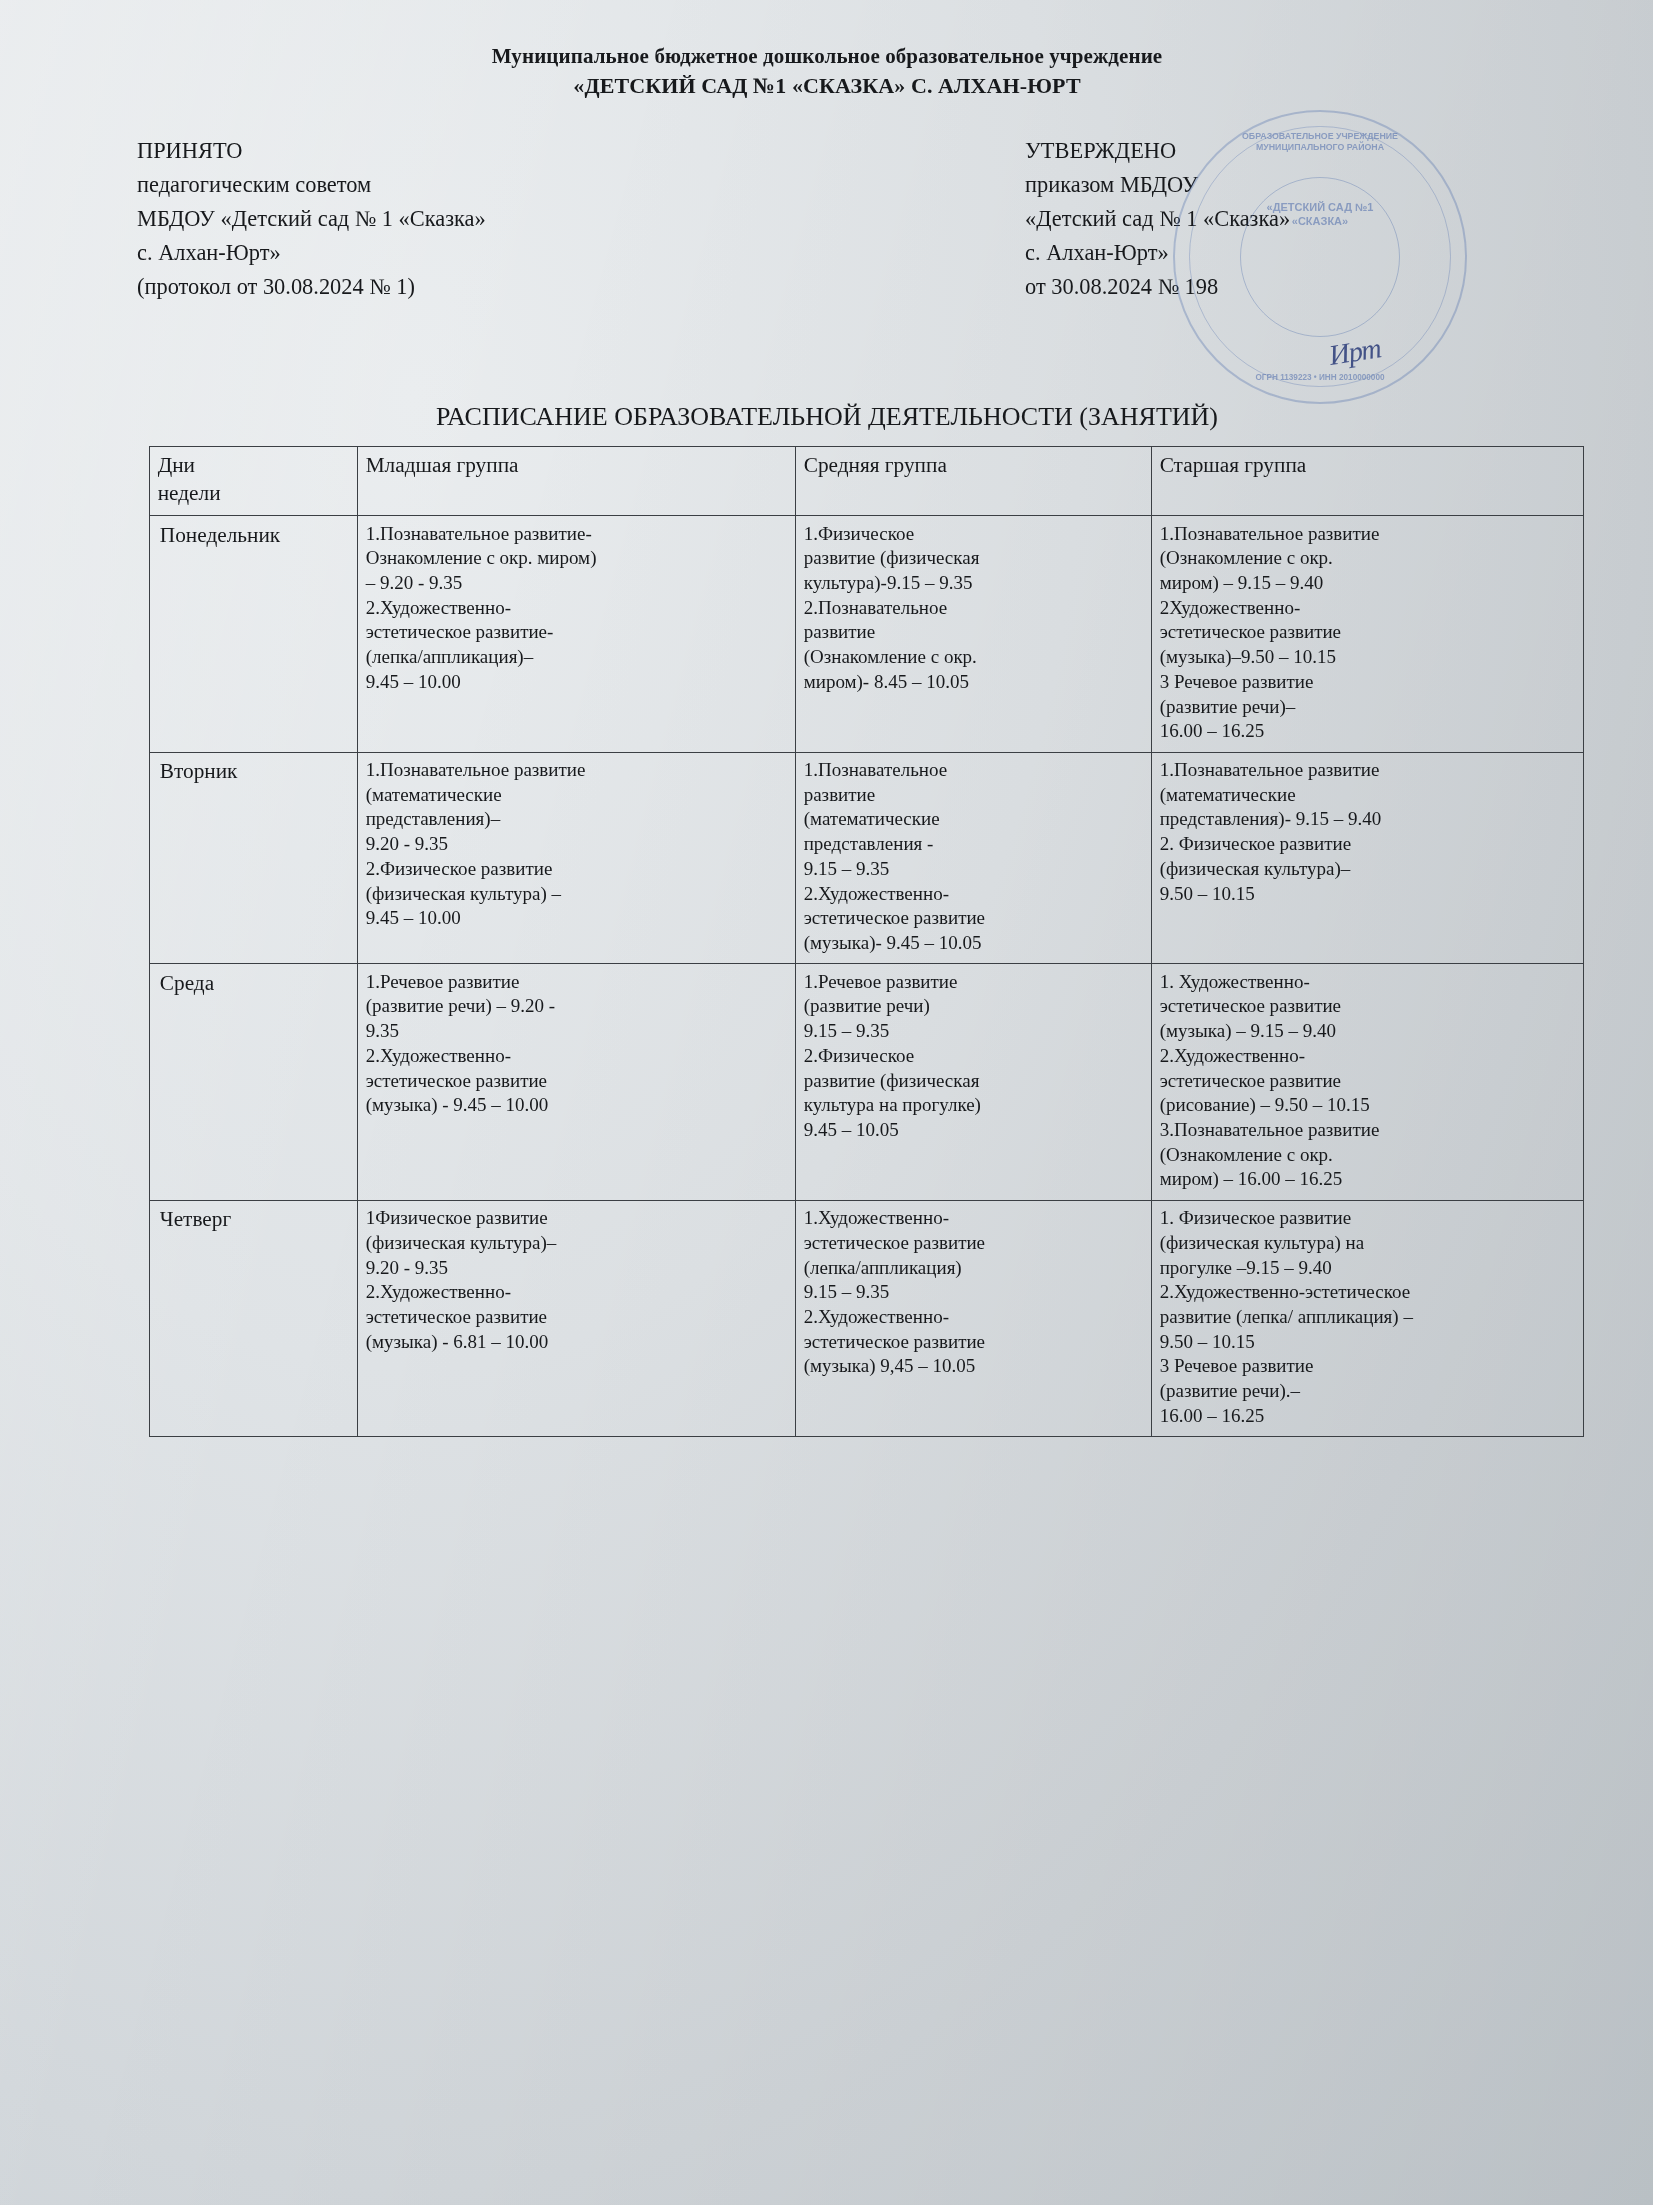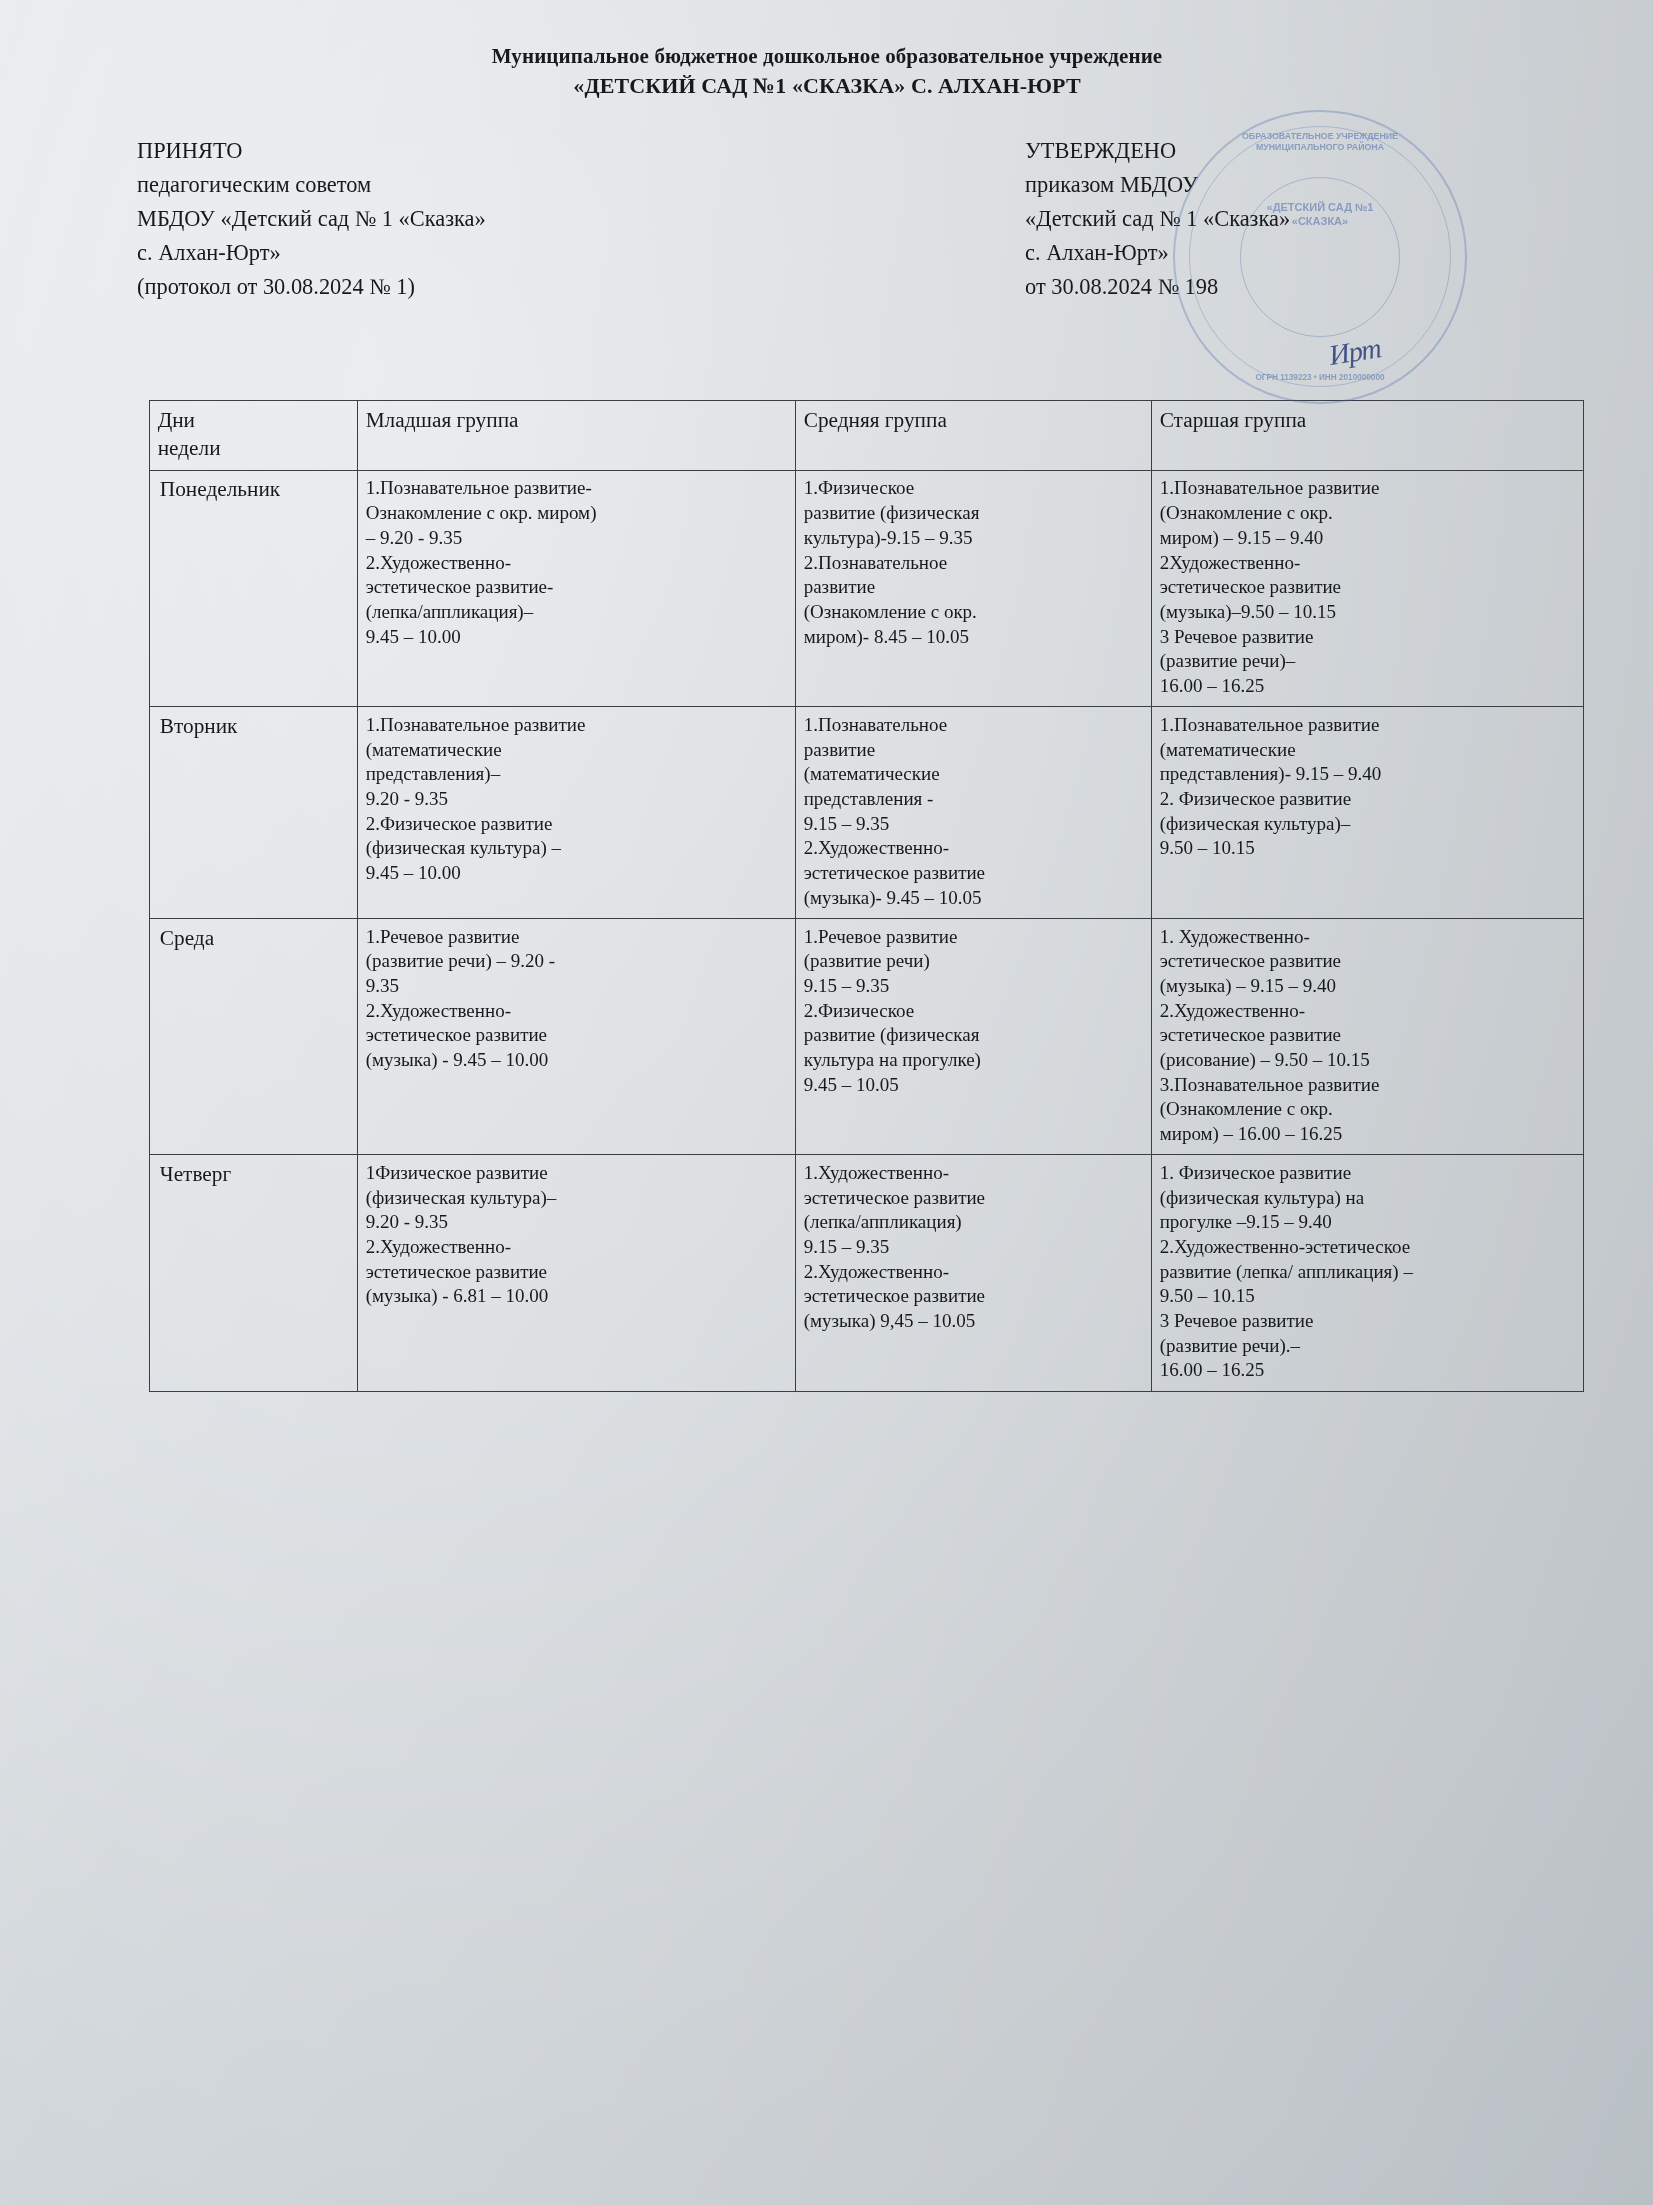--- a/index.html
+++ b/index.html
@@ -180,20 +180,21 @@
       <div class="ring3"></div>
       <div class="seal-text-top">ОБРАЗОВАТЕЛЬНОЕ УЧРЕЖДЕНИЕ МУНИЦИПАЛЬНОГО РАЙОНА</div>
       <div class="seal-core">«ДЕТСКИЙ САД №1 «СКАЗКА»</div>
       <div class="seal-text-bottom">ОГРН 1139223 • ИНН 2010000000</div>
     </div>
   </div>
 
   <div class="signature">Ирт</div>
 
   <div class="doc-title">
+    <div class="line1">РАСПИСАНИЕ ОБРАЗОВАТЕЛЬНОЙ ДЕЯТЕЛЬНОСТИ (ЗАНЯТИЙ)</div>
   </div>
 
   <table class="schedule">
     <colgroup>
       <col class="c0">
         <col class="c1">
         <col class="c2">
         <col class="c3">
     </colgroup>
     <thead>

